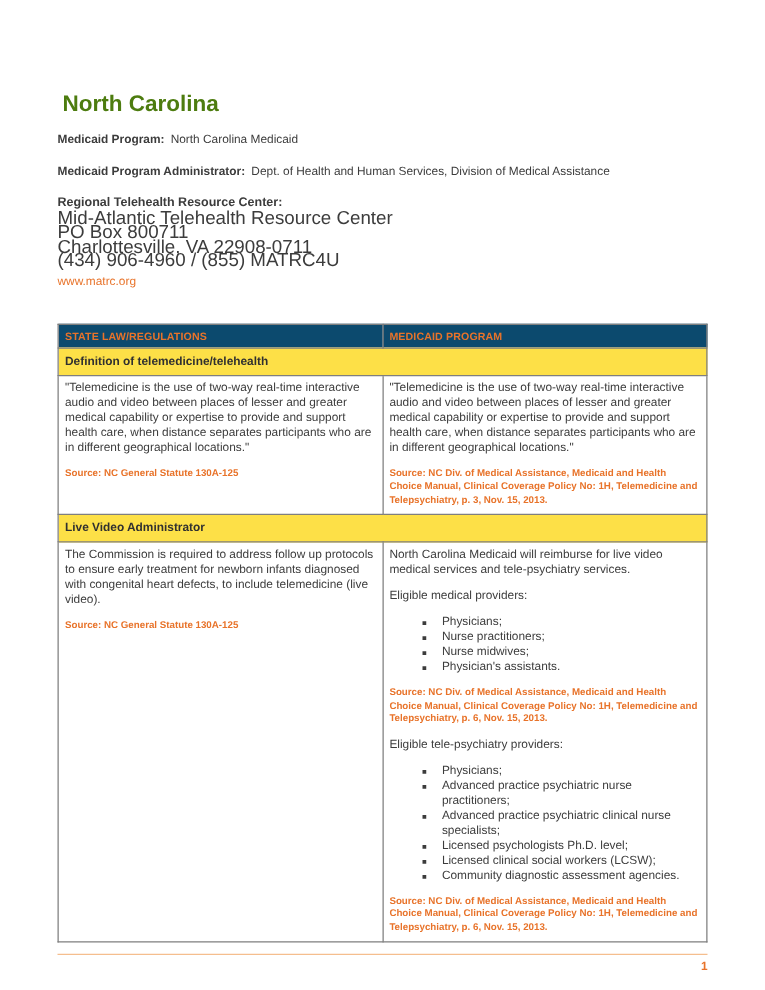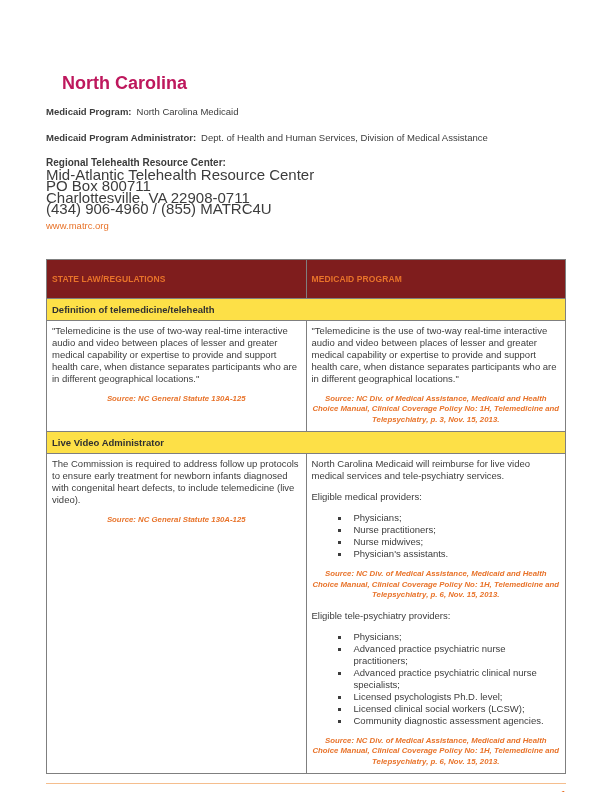--- a/index.html
+++ b/index.html
@@ -4,49 +4,49 @@
 <style>
   html,body{margin:0;padding:0;background:#e0e0e0;}
   .page{
     width:612px;height:792px;margin:0 auto;background:#ffffff;
     position:relative;overflow:hidden;
     font-family:"Liberation Sans","DejaVu Sans",sans-serif;
     color:#3c3c3c;box-sizing:border-box;
     padding:73px 46px 0 46px;
   }
   .doc-title{
-    margin:0 0 13px 16px;font-size:18px;line-height:20px;font-weight:bold;color:#be185d;
+    margin:0 0 13px 4px;font-size:18px;line-height:20px;font-weight:bold;color:#4d7c0f;
   }
   .info-line{font-size:9.5px;line-height:11.5px;margin:0 0 14px 0;}
   .info-label{font-weight:bold;}
   .info-value{margin-left:5px;}
   .rc-block{margin:0 0 0 0;}
   .rc-label{font-size:10px;line-height:11.5px;font-weight:bold;}
   .rc-line{font-size:15px;line-height:11.5px;}
   .rc-link{font-size:9.5px;line-height:11.5px;color:#E8732A;cursor:pointer;}
   table.law-table{
     width:520px;border-collapse:collapse;margin-top:26px;table-layout:fixed;
   }
   table.law-table col{width:50%;}
   table.law-table th, table.law-table td{border:1px solid #7f7f7f;}
   th.col-header{
-    background:#7f1d1d;color:#E8732A;font-size:8.5px;line-height:12px;
-    font-weight:bold;text-align:left;padding:13px 5px;letter-spacing:0.1px;
+    background:#0c4a6e;color:#E8732A;font-size:8.5px;line-height:12px;
+    font-weight:bold;text-align:left;padding:3px 5px;letter-spacing:0.1px;
   }
   tr.section-row td{
     background:#fde047;font-size:9.5px;line-height:13px;font-weight:600;
     padding:4px 5px;color:#303030;
   }
   td.cell{
     vertical-align:top;padding:4px 5px 6px 5px;font-size:9.5px;line-height:12px;
   }
   .cell-p{margin:0 0 9px 0;}
   .cell-source{
-    color:#E8732A;font-weight:bold;font-style:italic;
-    font-size:7.8px;line-height:10.5px;margin:0 0 9px 0;text-align:center;
+    color:#E8732A;font-weight:bold;
+    font-size:7.8px;line-height:10.5px;margin:0 0 9px 0;
   }
   td.cell > :last-child{margin-bottom:0;}
   ul.cell-bullets{list-style:none;margin:0 0 9px 25px;padding:0;}
   ul.cell-bullets li{position:relative;padding-left:17px;margin:0;}
   ul.cell-bullets li::before{
     content:"";position:absolute;left:1px;top:5px;width:3px;height:3px;background:#3c3c3c;
   }
   .footer{margin-top:9px;border-top:1px solid #F5BE8E;}
   .page-number{
     text-align:right;color:#E8732A;font-weight:bold;font-size:9.5px;margin-top:4px;

